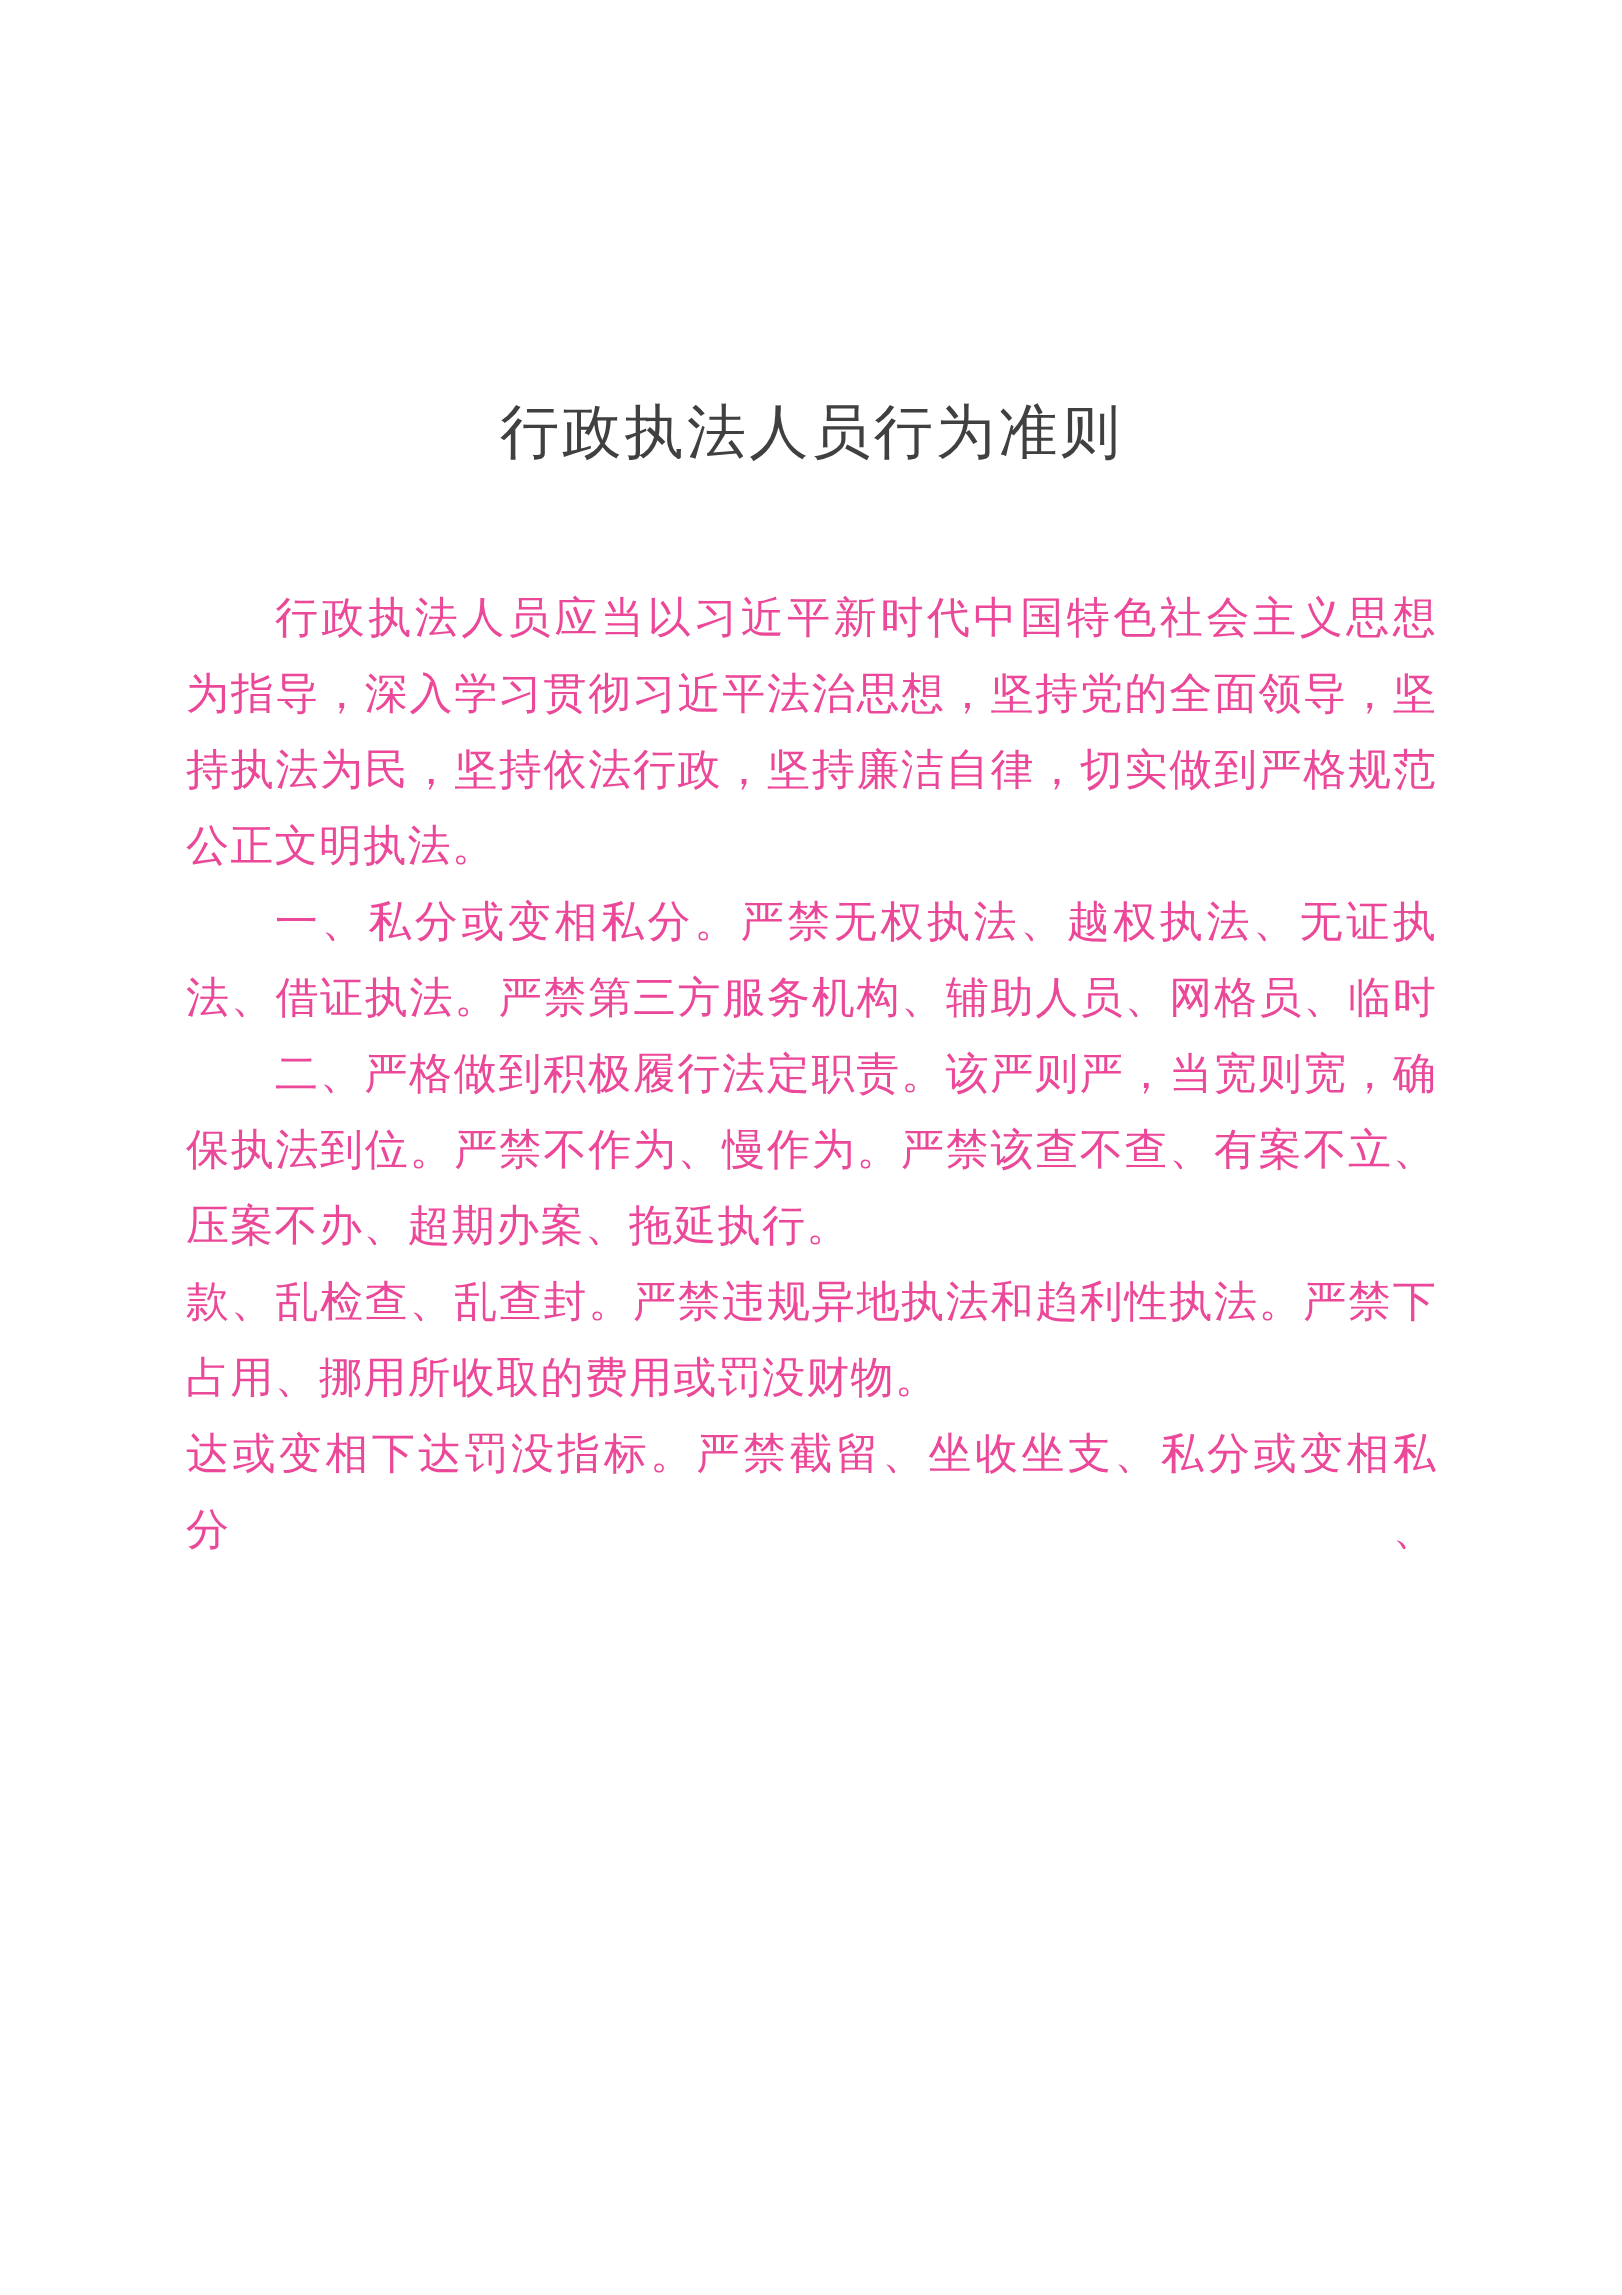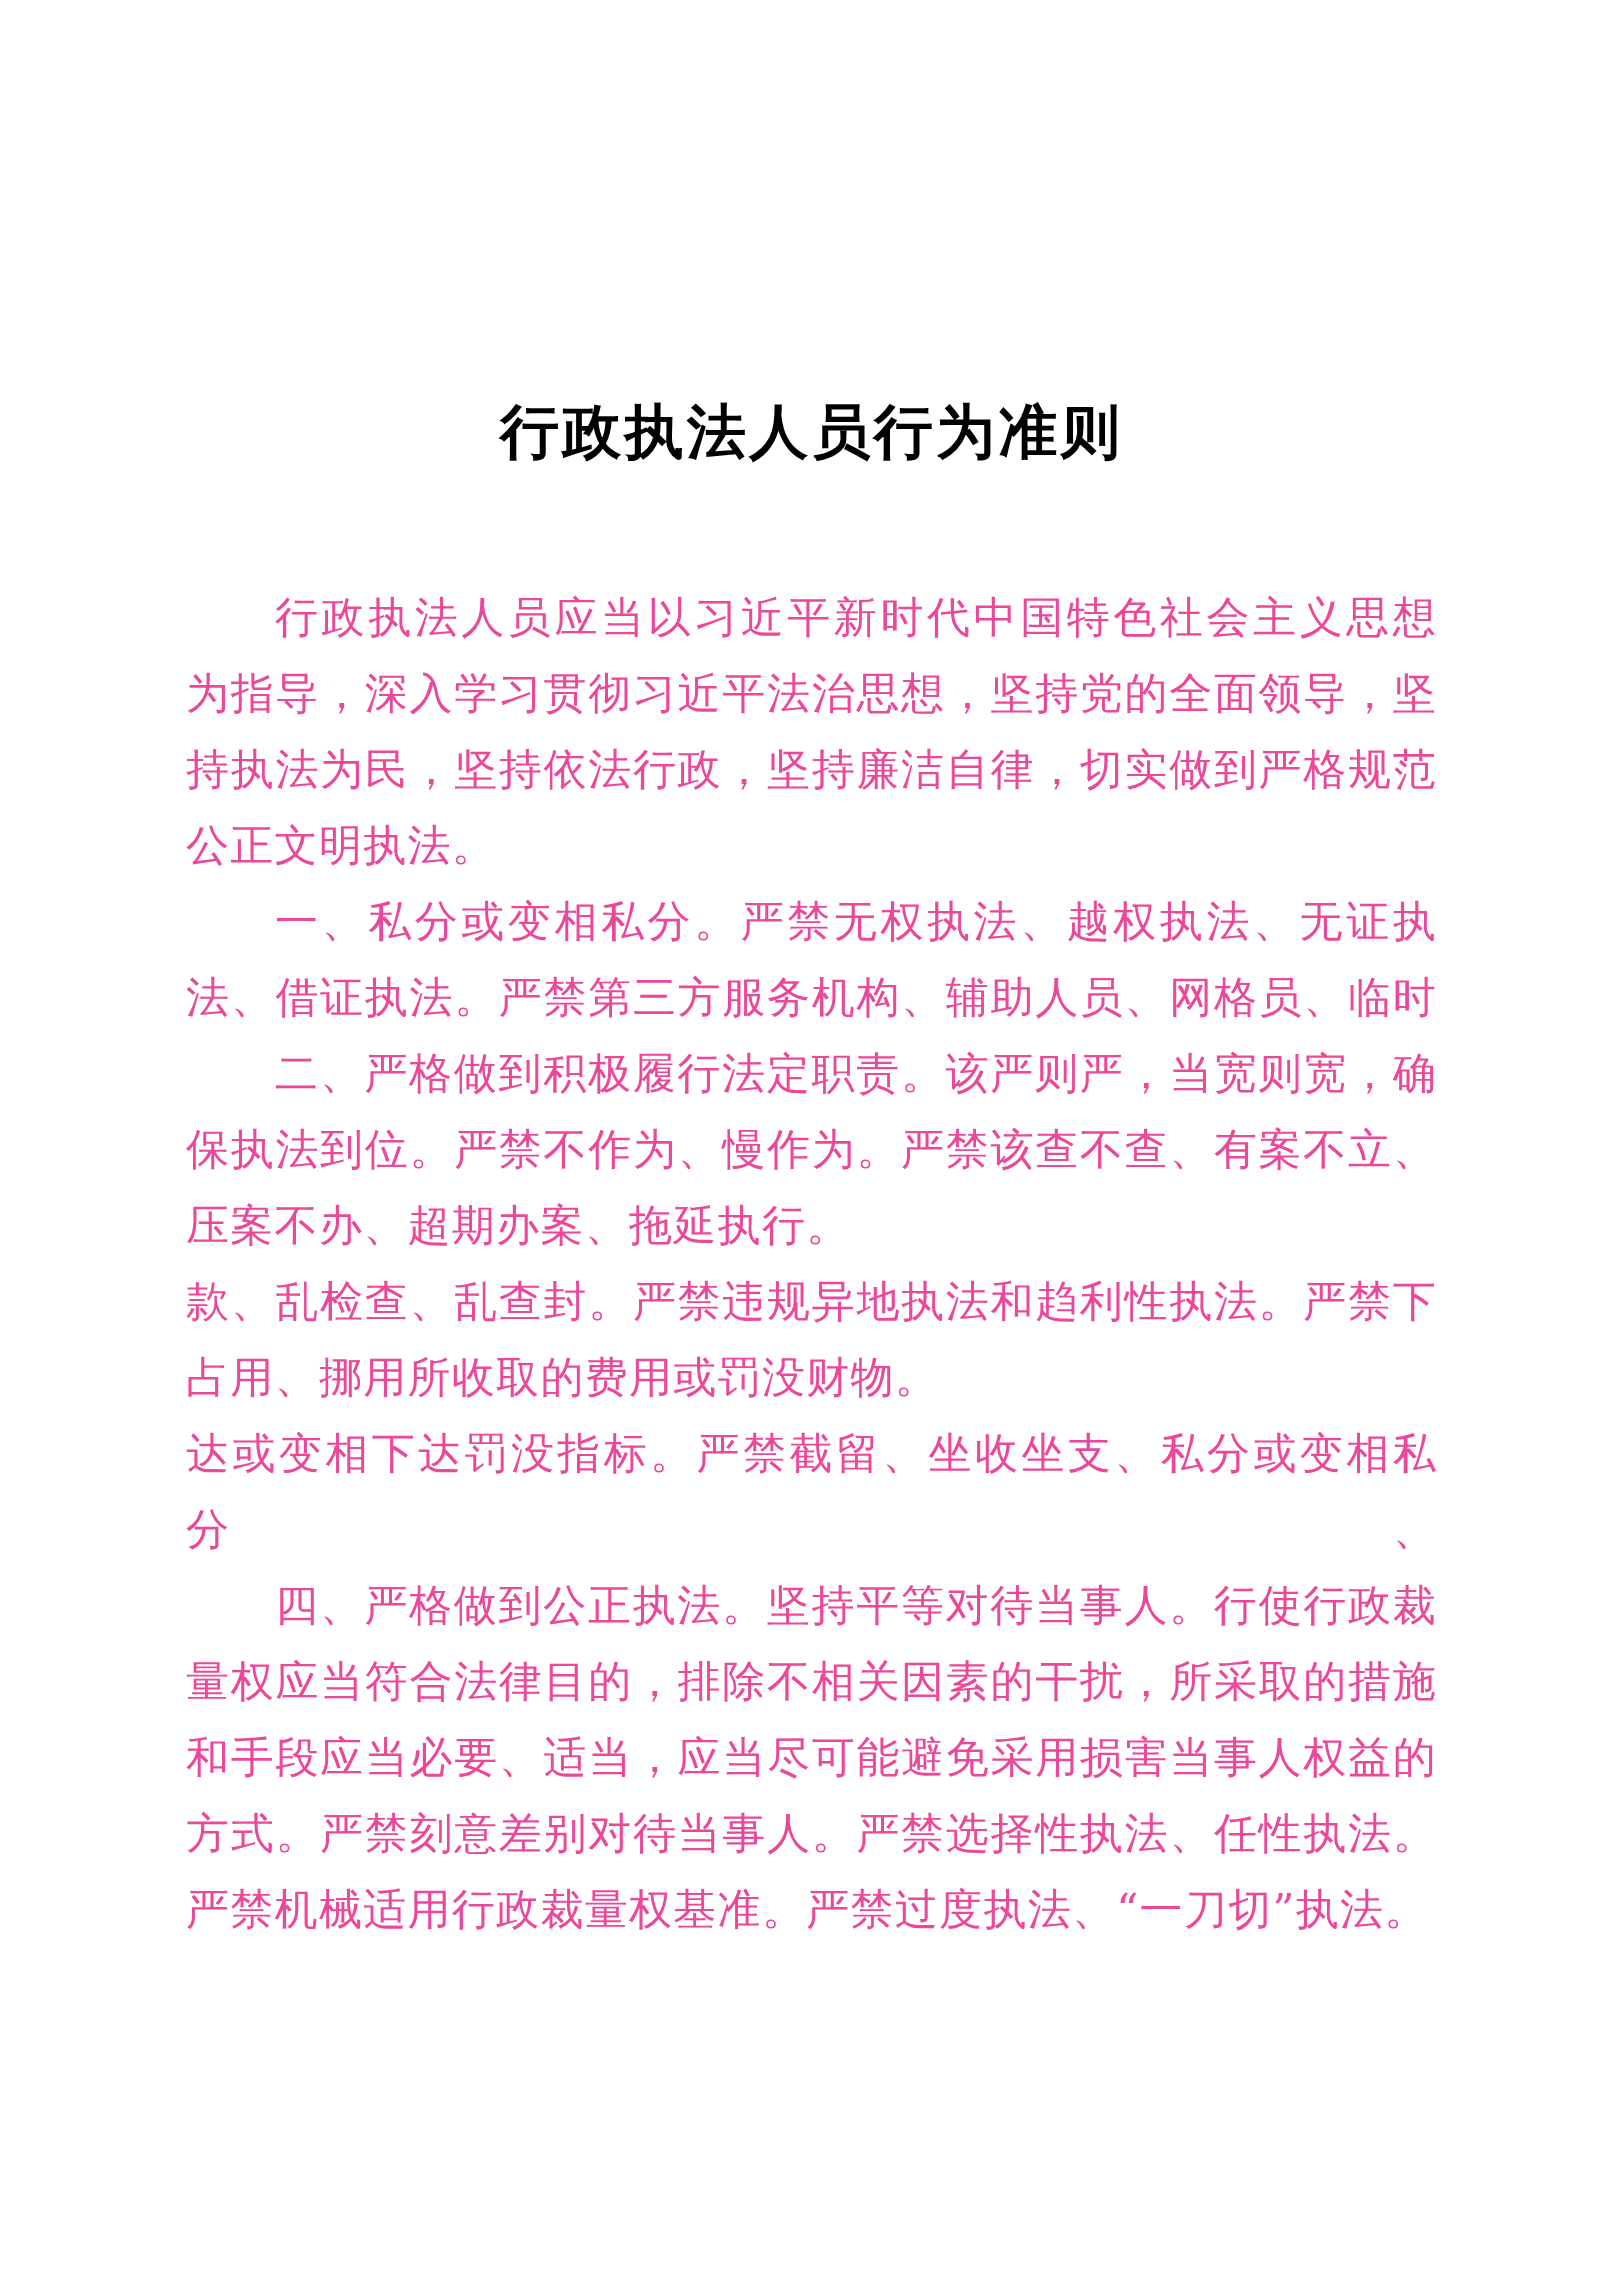--- a/index.html
+++ b/index.html
@@ -10,25 +10,25 @@
     background: #ffffff;
     box-sizing: border-box;
     padding: 383px 186px 0 186px;
     color: #000000;
     overflow: hidden;
   }
   .doc-title {
     margin: 0 0 98px 0;
     text-align: center;
     font-family: "DejaVu Sans", "Liberation Sans", sans-serif;
-    font-weight: bold;
+    font-weight: normal;
     font-size: 59px;
     line-height: 98px;
     letter-spacing: 3.3px;
-    color: #000000;
+    color: #404040;
     white-space: nowrap;
   }
   .body-text {
     font-family: "DejaVu Serif", "Liberation Serif", serif;
     font-size: 43px;
     line-height: 76px;
     letter-spacing: 1.3px;
     color: #ec4899;
   }
   .para { margin: 0; padding: 0; }
@@ -68,23 +68,16 @@
       <span class="line" style="display:block">保执法到位。严禁不作为、慢作为。严禁该查不查、有案不立、</span>
       <span class="line last" style="display:block">压案不办、超期办案、拖延执行。</span>
     </p>
 
     <p class="para">
       <span class="line" style="display:block">款、乱检查、乱查封。严禁违规异地执法和趋利性执法。严禁下</span>
       <span class="line last" style="display:block">占用、挪用所收取的费用或罚没财物。</span>
       <span class="line" style="display:block">达或变相下达罚没指标。严禁截留、坐收坐支、私分或变相私分、</span>
     </p>
 
-    <p class="para">
-      <span class="line indent" style="display:block">四、严格做到公正执法。坚持平等对待当事人。行使行政裁</span>
-      <span class="line" style="display:block">量权应当符合法律目的，排除不相关因素的干扰，所采取的措施</span>
-      <span class="line" style="display:block">和手段应当必要、适当，应当尽可能避免采用损害当事人权益的</span>
-      <span class="line" style="display:block">方式。严禁刻意差别对待当事人。严禁选择性执法、任性执法。</span>
-      <span class="line last" style="display:block">严禁机械适用行政裁量权基准。严禁过度执法、“一刀切”执法。</span>
-    </p>
 
   </div>
 </div>
 
 
 </body></html>

